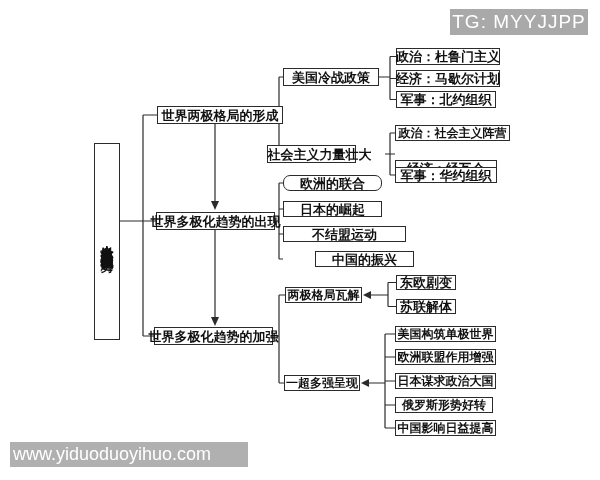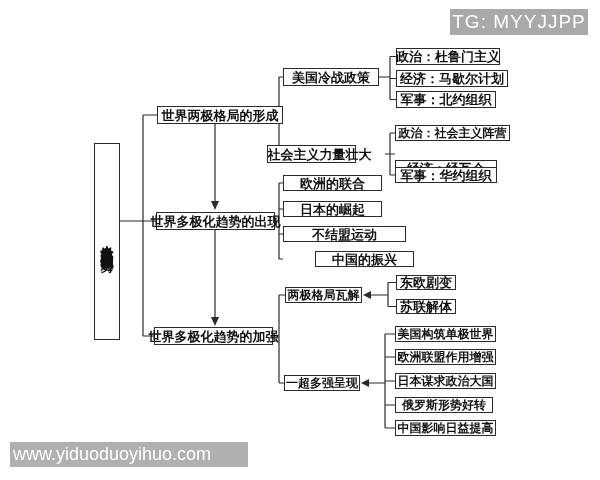--- a/index.html
+++ b/index.html
@@ -63,28 +63,28 @@
   <div class="node root-node" style="left:94px;top:143px;width:26px;height:197px;">当今世界政治格局的多极化趋势</div>
 
   <div class="node" style="left:157px;top:106px;width:126px;height:18px;font-family:Liberation Serif, serif;">世界两极格局的形成</div>
   <div class="node" style="left:156px;top:212px;width:119px;height:18px;">世界多极化趋势的出现</div>
   <div class="node" style="left:154px;top:327px;width:119px;height:18px;">世界多极化趋势的加强</div>
 
   <div class="node" style="left:283px;top:68px;width:96px;height:18px;">美国冷战政策</div>
   <div class="node" style="left:267px;top:145px;width:89px;height:18px;padding-left:16px;">社会主义力量壮大</div>
 
   <div class="node" style="left:396px;top:48px;width:104px;height:17px;">政治：杜鲁门主义</div>
-  <div class="node" style="left:396px;top:70px;width:112px;height:17px;">经济：马歇尔计划</div>
+  <div class="node" style="left:396px;top:70px;width:104px;height:17px;">经济：马歇尔计划</div>
   <div class="node" style="left:396px;top:91px;width:100px;height:17px;">军事：北约组织</div>
 
   <div class="node small" style="left:395px;top:125px;width:115px;height:16px;">政治：社会主义阵营</div>
   <div class="node" style="left:395px;top:160px;width:102px;height:16px;">经济：经互会</div>
   <div class="node" style="left:395px;top:167px;width:102px;height:16px;text-align:center;">军事：华约组织</div>
 
-  <div class="node" style="left:283px;top:175px;width:99px;height:16px;">欧洲的联合</div>
+  <div class="node" style="left:283px;top:175px;width:99px;height:16px;border-radius:7px;">欧洲的联合</div>
   <div class="node" style="left:283px;top:201px;width:99px;height:16px;">日本的崛起</div>
   <div class="node" style="left:283px;top:226px;width:123px;height:16px;">不结盟运动</div>
   <div class="node" style="left:283px;top:251px;width:99px;height:16px;margin-left:32px;">中国的振兴</div>
 
   <div class="node small" style="left:285px;top:287px;width:77px;height:16px;">两极格局瓦解</div>
   <div class="node small" style="left:284px;top:375px;width:76px;height:16px;">一超多强呈现</div>
 
   <div class="node" style="left:396px;top:275px;width:60px;height:15px;">东欧剧变</div>
   <div class="node" style="left:396px;top:299px;width:60px;height:15px;">苏联解体</div>
 

